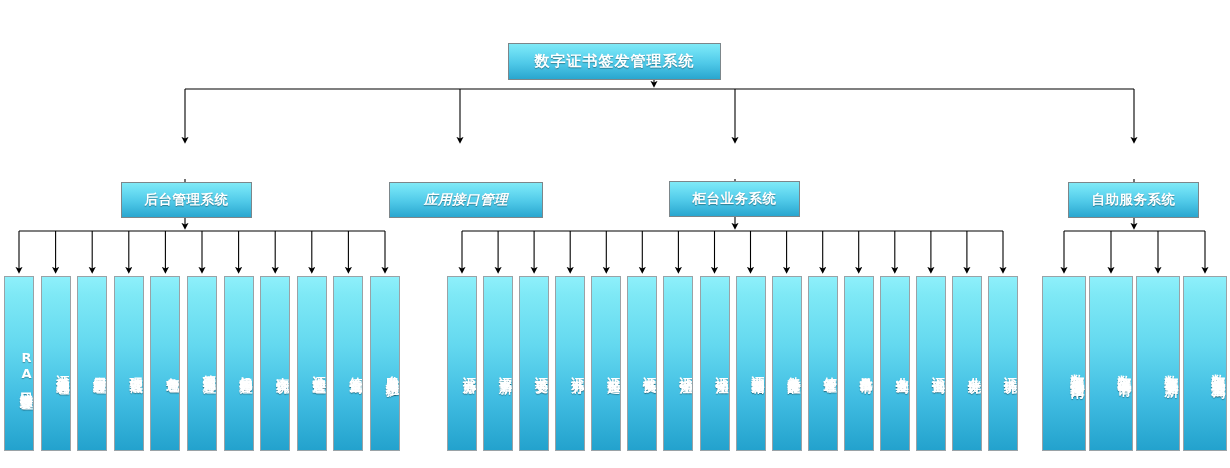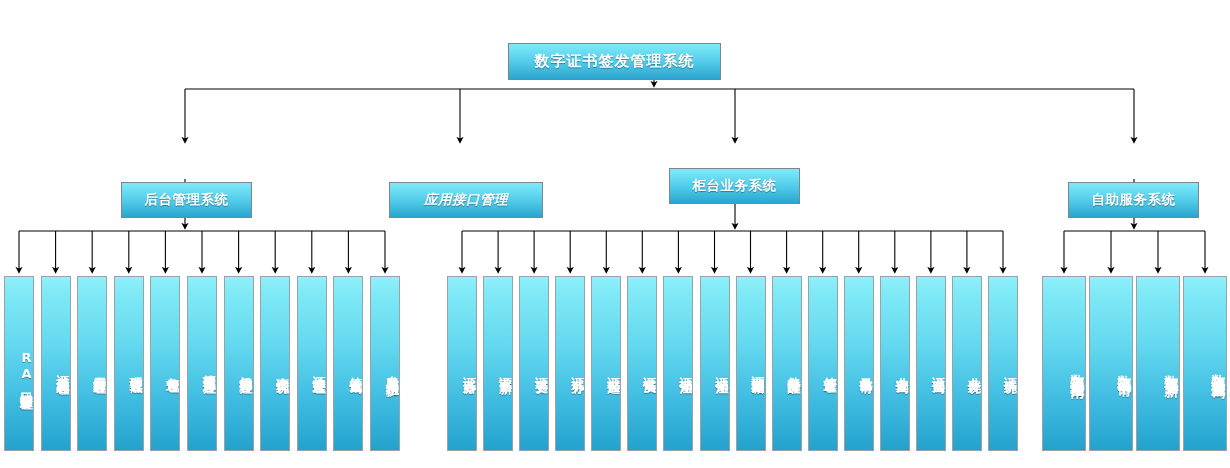--- a/index.html
+++ b/index.html
@@ -144,21 +144,21 @@
       <line x1="1111" y1="231" x2="1111" y2="270" marker-end="url(#arrow)"></line>
       <line x1="1158" y1="231" x2="1158" y2="270" marker-end="url(#arrow)"></line>
       <line x1="1205" y1="231" x2="1205" y2="270" marker-end="url(#arrow)"></line>
     </g>
   </svg>
 
   <div class="node root" style="left:508px; top:10px; width:213px; height:37px;margin-top:33px;">数字证书签发管理系统</div>
 
   <div class="node level2" style="left:121px; top:142px; width:131px; height:36px;">后台管理系统</div>
   <div class="node level2" style="left:389px; top:142px; width:154px; height:36px;font-style:italic;">应用接口管理</div>
-  <div class="node level2" style="left:669px; top:128px; width:131px; height:36px;">柜台业务系统</div>
+  <div class="node level2" style="left:669px; top:141px; width:131px; height:36px;">柜台业务系统</div>
   <div class="node level2" style="left:1068px; top:142px; width:131px; height:36px;">自助服务系统</div>
 
   <div class="node leaf" style="left:4px; top:276px; width:30px; height:175px;">
       <span class="vtext">RA接口参数管理</span>
     </div>
   <div class="node leaf" style="left:40.6px; top:276px; width:30px; height:175px;">
       <span class="vtext">证书颁发机构管理</span>
     </div>
   <div class="node leaf" style="left:77.2px; top:276px; width:30px; height:175px;">
       <span class="vtext">应用对象管理</span>

